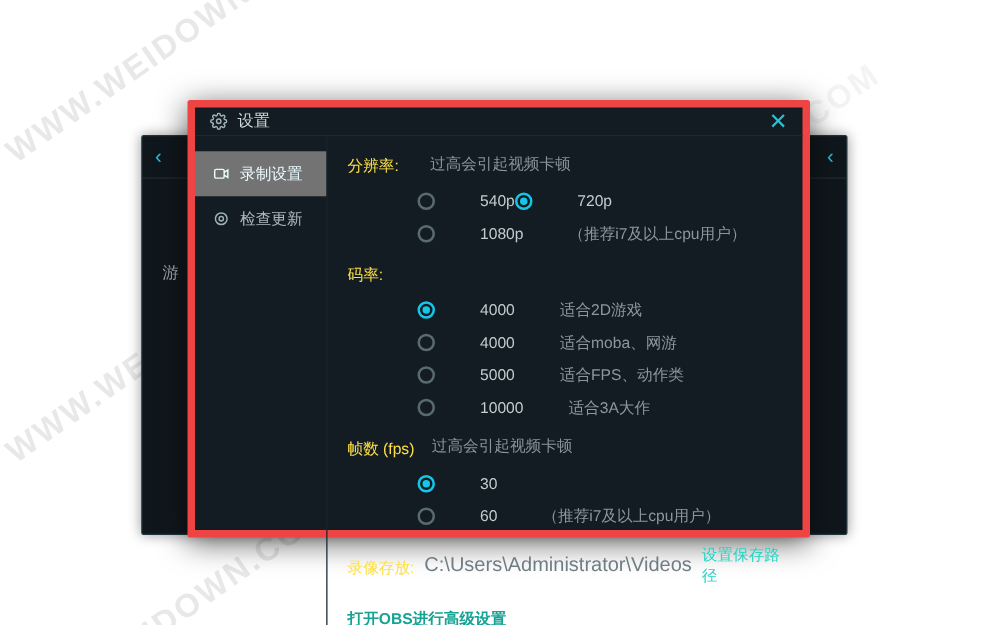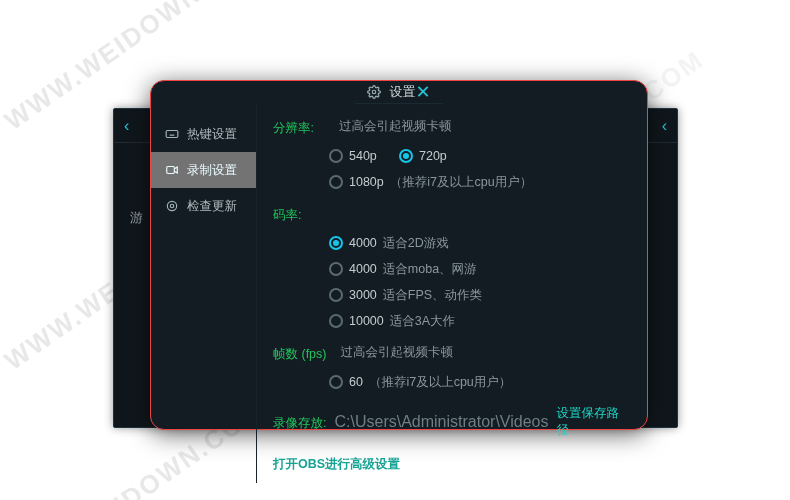--- a/index.html
+++ b/index.html
@@ -56,26 +56,25 @@
     color:#9aa6ac;
   }
 
   .dialog {
     position: absolute;
     left: 150px;
     top: 80px;
     width: 498px;
     height: 350px;
     background: #131c22;
-    border: 1px solid #ef4444;
-    border-radius: 14px;
+    border: 6px solid #ef4444;
+    border-radius: 2px;
     box-shadow: 0 4px 24px rgba(0,0,0,.6);
     display: flex;
     flex-direction: column;
-    align-items: center;
   }
   .dlg-header {
     height: 38px;
     display: flex;
     align-items: center;
     justify-content: space-between;
     padding: 0 12px;
     border-bottom: 1px solid #1a2a32;
   }
   .dlg-title-wrap { display: flex; align-items: center; gap: 8px; }
@@ -109,40 +108,41 @@
     padding: 14px 16px 10px 16px;
     font-size: 12.5px;
   }
   .section-row {
     display: flex;
     align-items: flex-start;
     gap: 10px;
     margin-bottom: 6px;
   }
   .sec-label {
-    color: #22c55e;
+    color: #fde047;
     width: 56px;
     flex-shrink: 0;
     padding-top: 2px;
   }
   .sec-hint {
     color: #88959c;
   }
   .options {
     display: flex;
     flex-wrap: wrap;
     gap: 0;
     margin-left: 56px;
     margin-bottom: 10px;
   }
   .opt-block {
     display: flex;
     align-items: center;
     min-width: 185px;
     height: 26px;
+    gap: 30px;
   }
   .opt-block.w90 { min-width: 90px; }
   .opt-block.w70 { min-width: 70px; }
   .radio {
     width: 14px; height: 14px;
     border-radius: 50%;
     border: 2px solid #5a6a72;
     display: inline-flex;
     align-items:center; justify-content:center;
     margin-right: 6px;
@@ -202,29 +202,20 @@
             <path d="M19.4 15a1.7 1.7 0 0 0 .34 1.87l.06.06a2 2 0 1 1-2.83 2.83l-.06-.06a1.7 1.7 0 0 0-1.87-.34 1.7 1.7 0 0 0-1 1.56V21a2 2 0 0 1-4 0v-.09a1.7 1.7 0 0 0-1.11-1.56 1.7 1.7 0 0 0-1.87.34l-.06.06a2 2 0 1 1-2.83-2.83l.06-.06a1.7 1.7 0 0 0 .34-1.87 1.7 1.7 0 0 0-1.56-1H3a2 2 0 0 1 0-4h.09a1.7 1.7 0 0 0 1.56-1.11 1.7 1.7 0 0 0-.34-1.87l-.06-.06a2 2 0 1 1 2.83-2.83l.06.06a1.7 1.7 0 0 0 1.87.34H9a1.7 1.7 0 0 0 1-1.56V3a2 2 0 0 1 4 0v.09a1.7 1.7 0 0 0 1 1.56 1.7 1.7 0 0 0 1.87-.34l.06-.06a2 2 0 1 1 2.83 2.83l-.06.06a1.7 1.7 0 0 0-.34 1.87V9a1.7 1.7 0 0 0 1.56 1H21a2 2 0 0 1 0 4h-.09a1.7 1.7 0 0 0-1.56 1z"></path>
           </svg>
       </span>
       <span class="dlg-title">设置</span>
     </div>
     <span class="close-x">✕</span>
   </div>
 
   <div class="dlg-body">
     <div class="sidebar">
-      <div class="side-item">
-        <span class="side-icon">
-          <svg width="14" height="14" viewBox="0 0 24 24" fill="none" stroke="#9fb2ba" stroke-width="2">
-              <rect x="2" y="6" width="20" height="12" rx="2"></rect>
-              <path d="M6 10h0M10 10h0M14 10h0M18 10h0M8 14h8"></path>
-            </svg>
-        </span>
-        <span>热键设置</span>
-      </div>
       <div class="side-item active">
         <span class="side-icon">
           <svg width="14" height="14" viewBox="0 0 24 24" fill="none" stroke="#eafcff" stroke-width="2">
               <rect x="3" y="6" width="13" height="12" rx="2"></rect>
               <path d="M16 10l5-3v10l-5-3"></path>
             </svg>
         </span>
         <span>录制设置</span>
       </div>
       <div class="side-item">
@@ -271,36 +262,40 @@
           <span class="opt-label">4000</span>
           <span class="opt-note">适合2D游戏</span>
         </div>
         <div class="opt-block">
           <span class="radio"></span>
           <span class="opt-label">4000</span>
           <span class="opt-note">适合moba、网游</span>
         </div>
         <div class="opt-block">
           <span class="radio"></span>
-          <span class="opt-label">3000</span>
+          <span class="opt-label">5000</span>
           <span class="opt-note">适合FPS、动作类</span>
         </div>
         <div class="opt-block">
           <span class="radio"></span>
           <span class="opt-label">10000</span>
           <span class="opt-note">适合3A大作</span>
         </div>
       </div>
 
       
       <div class="section-row">
         <span class="sec-label" style="width:auto;margin-right:4px">帧数 (fps)</span>
         <span class="sec-hint">过高会引起视频卡顿</span>
       </div>
       <div class="options">
+        <div class="opt-block w70">
+          <span class="radio sel"></span>
+          <span class="opt-label">30</span>
+        </div>
         <div class="opt-block" style="min-width:auto">
           <span class="radio"></span>
           <span class="opt-label">60</span>
           <span class="opt-note">（推荐i7及以上cpu用户）</span>
         </div>
       </div>
 
       
       <div class="save-row">
         <span class="sec-label" style="width:auto">录像存放:</span>

